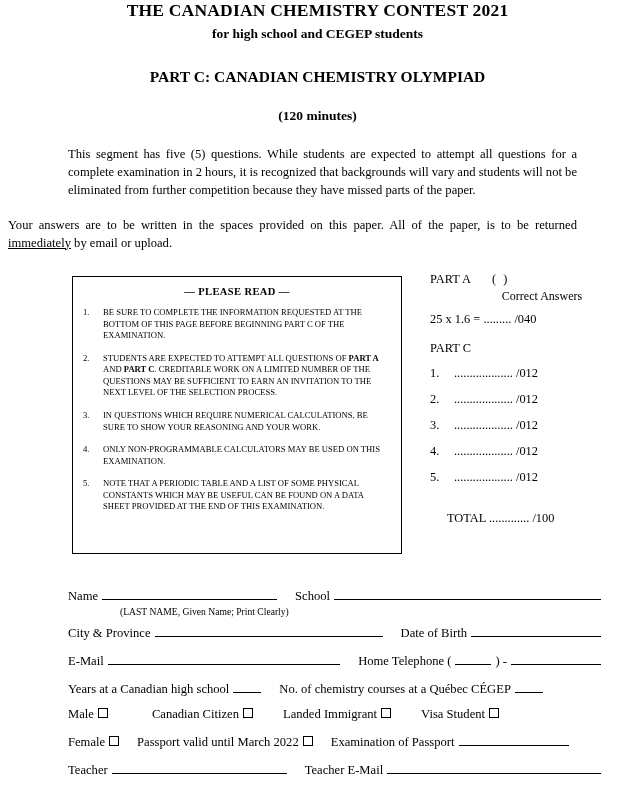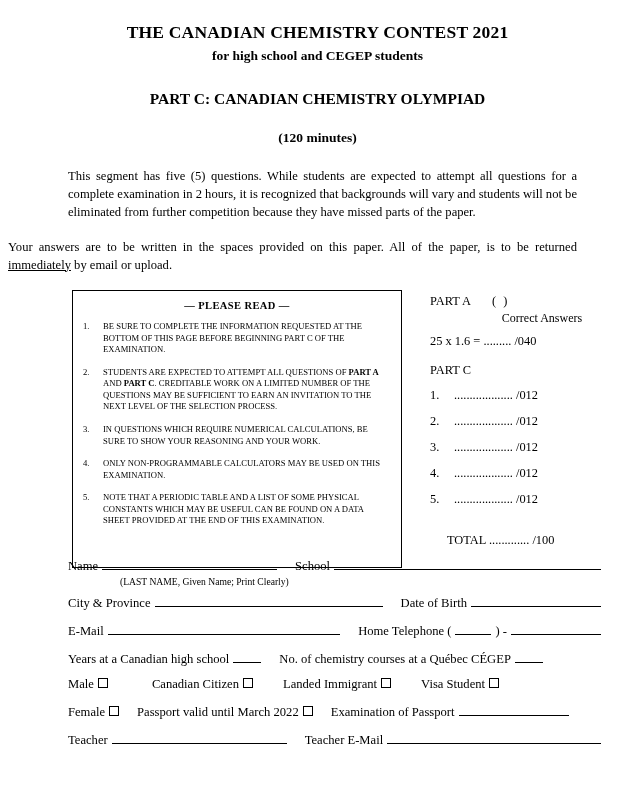--- a/index.html
+++ b/index.html
@@ -17,21 +17,20 @@
   }
   .page {
     width: 635px;
     height: 800px;
     padding: 0;
     box-sizing: border-box;
     position: relative;
   }
   .title-block {
     text-align: center;
-    margin-top: 22px;
   }
   .t1 {
     font-size: 17.5px;
     font-weight: bold;
     letter-spacing: 0.2px;
   }
   .t2 {
     font-size: 13.5px;
     font-weight: bold;
     margin-top: 5px;
@@ -63,21 +62,21 @@
   u.ul { text-decoration: underline; }
 
   .mid-area {
     position: relative;
     margin-top: 16px;
     height: 282px;
   }
   .readbox {
     position: absolute;
     left: 72px;
-    top: 0;
+    top: 8px;
     width: 330px;
     height: 278px;
     border: 1.2px solid #000;
     box-sizing: border-box;
     padding: 9px 10px 0 10px;
   }
   .readbox-title {
     text-align: center;
     font-size: 10.5px;
     font-weight: bold;
@@ -142,21 +141,21 @@
   .q-row .qn { width: 24px; flex: 0 0 24px; }
   .total-row {
     font-size: 12.4px;
     margin-top: 26px;
     margin-left: 17px;
   }
 
   .form {
     position: absolute;
     left: 0;
-    top: 534px;
+    top: 586px;
     width: 635px;
     font-size: 12.6px;
   }
   .frow {
     display: flex;
     align-items: baseline;
     padding: 0 30px 0 68px;
     margin-bottom: 4px;
   }
   .lbl { white-space: nowrap; }

